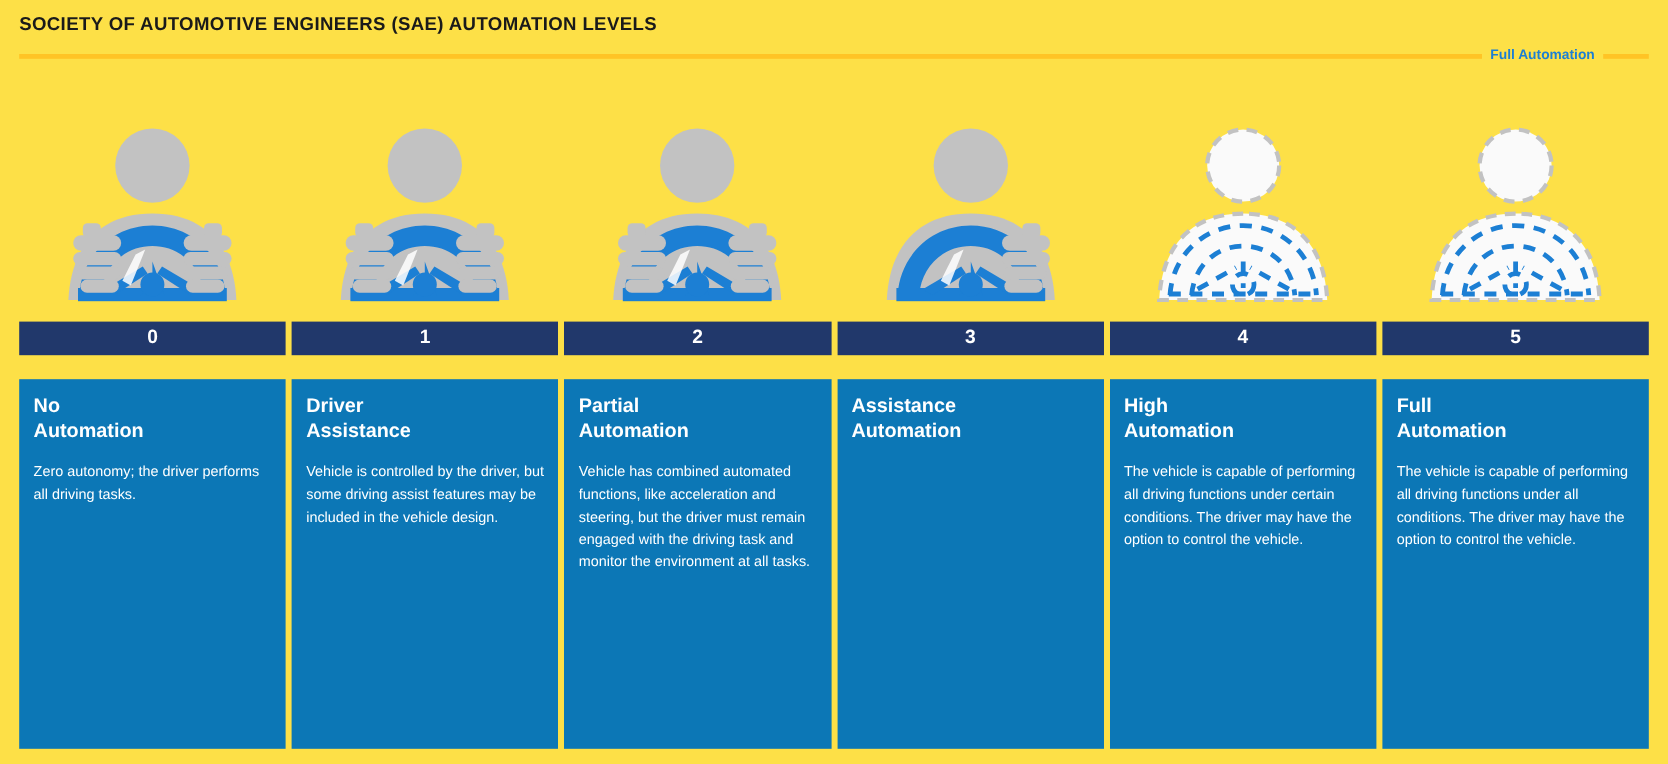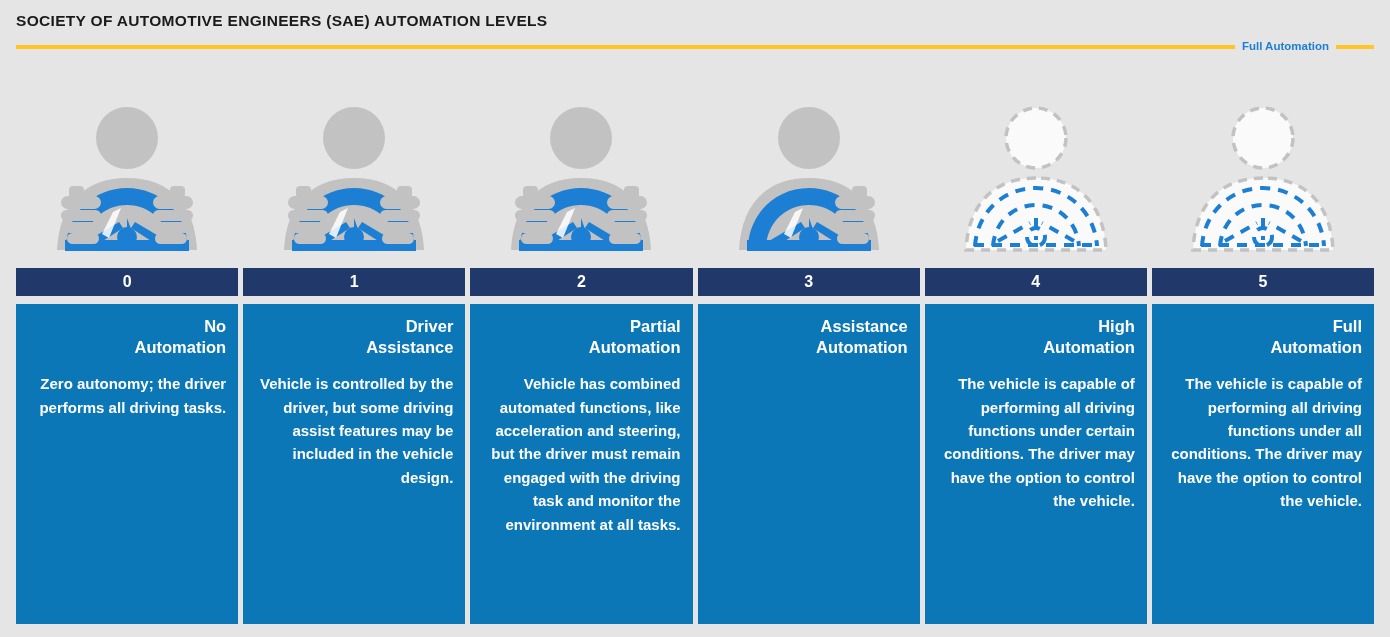--- a/index.html
+++ b/index.html
@@ -10,21 +10,21 @@
     height: 637px;
     background: #ffffff;
     font-family: "Liberation Sans", sans-serif;
     overflow: hidden;
   }
 
   #infographic {
     position: relative;
     width: 1390px;
     height: 637px;
-    background: #e5e5e5;
+    background: #fde047;
   }
 
   
   .header-title {
     position: absolute;
     left: 16px;
     top: 12px;
     font-size: 15.5px;
     font-weight: bold;
     letter-spacing: 0.02em;
@@ -92,37 +92,37 @@
     display: flex;
     align-items: center;
     justify-content: center;
     font-size: 16px;
     font-weight: bold;
     line-height: 1;
   }
 
   
   .level-card {
-    margin-top: 8px;
+    margin-top: 20px;
     flex: 1 1 auto;
     background: #0C77B6;
     color: #ffffff;
     padding: 12px 12px 10px 12px;
-    text-align: right;
+    text-align: left;
   }
   .card-title {
     font-size: 16.5px;
     font-weight: bold;
     line-height: 1.28;
     margin-bottom: 14px;
     white-space: pre-line;
   }
   .card-desc {
-    font-size: 15px;
-    font-weight: bold;
+    font-size: 12px;
+    font-weight: normal;
     line-height: 1.56;
   }
 </style>
 </head>
 <body>
 
 <div id="infographic">
 
   <div class="header-title">SOCIETY OF AUTOMOTIVE ENGINEERS (SAE) AUTOMATION LEVELS</div>
 

